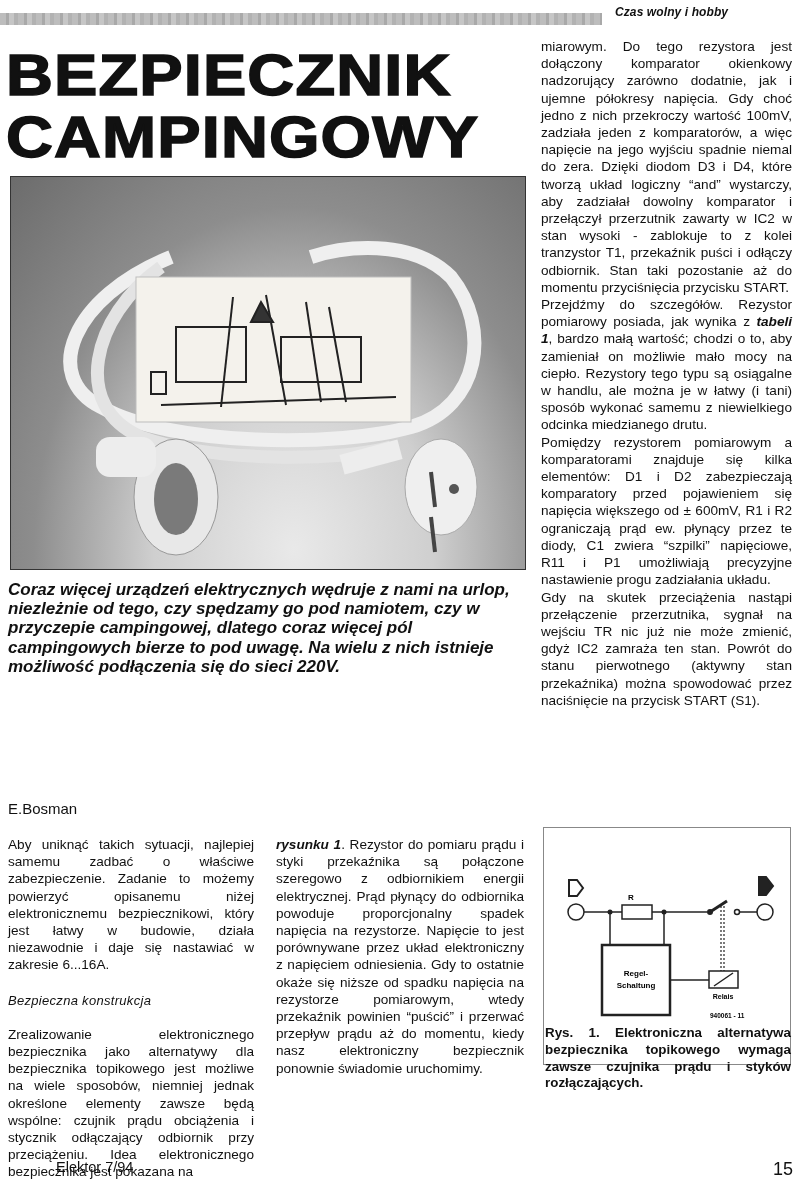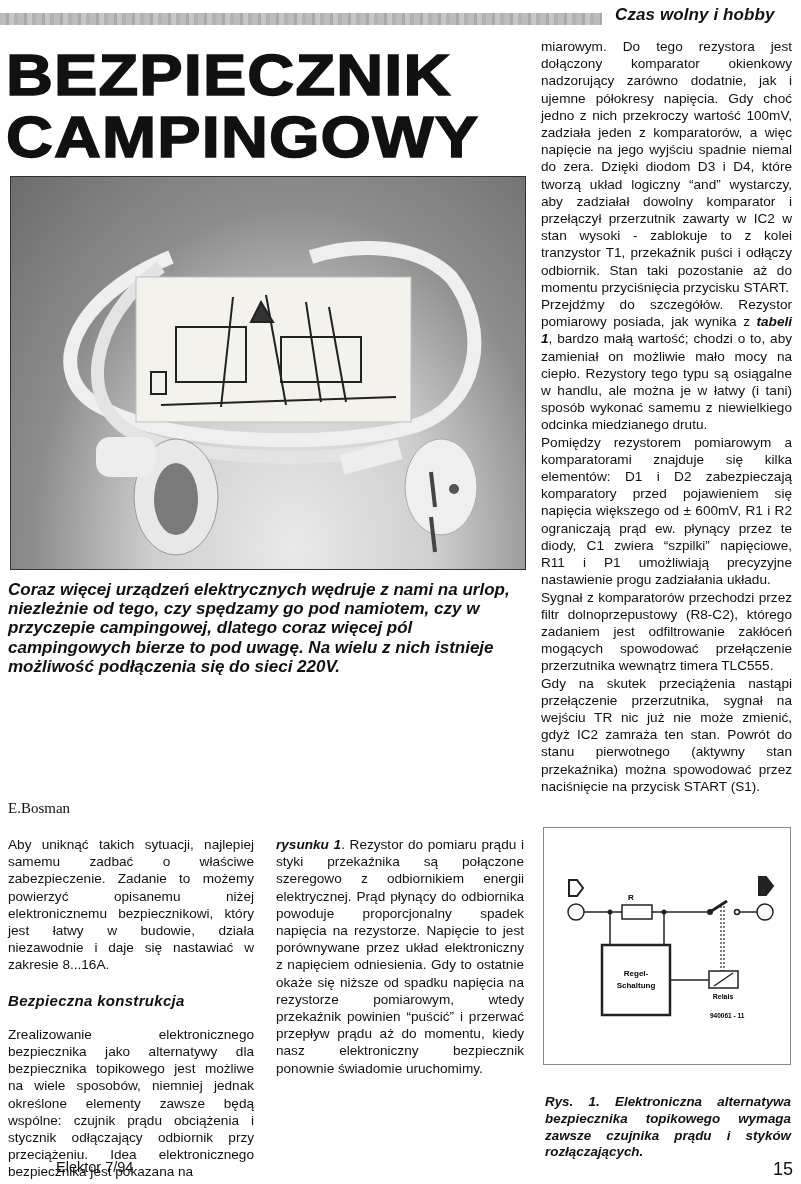--- a/index.html
+++ b/index.html
@@ -2,45 +2,45 @@
 <html><head>
 <meta charset="utf-8">
 <style>
   html, body { margin:0; padding:0; background:#ffffff; }
   body { width:801px; height:1184px; position:relative; overflow:hidden; color:#111; font-family:"Liberation Sans", sans-serif; }
   .abs { position:absolute; }
 
   
   #top-bar { left:0; top:13px; width:602px; height:12px;
     background: repeating-linear-gradient(90deg,#bdbdbd 0 6px,#a9a9a9 6px 9px,#c6c6c6 9px 14px,#b2b2b2 14px 18px); }
-  #section-label { left:615px; top:5px; font-size:17px; font-weight:bold; font-style:italic; letter-spacing:0.1px;text-align:right; }
+  #section-label { left:615px; top:5px; font-size:12px; font-weight:bold; font-style:italic; letter-spacing:0.1px;text-align:right; }
 
   
   #title { left:6px; top:44px; font-family:"Liberation Sans", sans-serif; font-weight:900; font-size:58px; line-height:62px; letter-spacing:1px; transform:scaleX(1.12); transform-origin:left top; -webkit-text-stroke:1.5px #111; }
   #title div { white-space:nowrap; }
 
   
   #photo { left:10px; top:176px; width:514px; height:392px; border:1px solid #333; overflow:hidden;
     background: radial-gradient(ellipse at 55% 95%, #e9e9e9 0%, #cfcfcf 35%, #8d8d8d 65%, #6c6c6c 100%); }
 
   
   .col { font-size:13.6px; line-height:17.2px; text-align:justify; hyphens:manual; }
   .col p { margin:0; }
   #col-right { left:541px; top:38px; width:251px; }
   #lead { left:8px; top:580px; width:520px; font-size:17px; line-height:19.2px; font-weight:bold; font-style:italic; }
   #lead p { margin:0; }
-  #author { left:8px; top:800px; font-size:15px;font-family:Liberation Serif, serif; }
+  #author { left:8px; top:800px; font-size:15px; }
   #col-left { left:8px; top:836px; width:246px; }
   #col-mid { left:276px; top:836px; width:248px; }
-  #subhead { font-size:15px; font-weight:700; font-style:italic; margin:18px 0 17px 0 !important; letter-spacing:0.3px; }
+  #subhead { font-size:13px; font-weight:400; font-style:italic; margin:18px 0 17px 0 !important; letter-spacing:0.3px; }
   .bi { font-weight:bold; font-style:italic; }
 
   
   #figure { left:543px; top:827px; width:246px; height:236px; border:1px solid #888; background:#fff; }
-  #caption { left:545px; top:1094px; width:246px; font-size:13.4px; line-height:16.8px; font-weight:bold; font-style:italic; text-align:justify; }
+  #caption { left:545px; top:1025px; width:246px; font-size:13.4px; line-height:16.8px; font-weight:bold; text-align:justify; }
   #footer-left { left:8px; top:1159px; font-size:14.5px;margin-left:48px; }
   #footer-right { left:773px; top:1159px; font-size:18px; }
 </style>
 </head>
 <body>
 
 <div id="top-bar" class="abs"></div>
 <div id="section-label" class="abs">Czas wolny i hobby</div>
 
 <div id="title" class="abs">
@@ -83,34 +83,33 @@
     </g>
   </svg>
 </div>
 
 <div id="lead" class="abs">
   <p>Coraz więcej urządzeń elektrycznych wędruje z nami na urlop, niezleżnie od tego, czy spędzamy go pod namiotem, czy w przyczepie campingowej, dlatego coraz więcej pól campingowych bierze to pod uwagę. Na wielu z nich istnieje możliwość podłączenia się do sieci 220V.</p>
 </div>
 <div id="author" class="abs">E.Bosman</div>
 
 <div id="col-left" class="abs col">
-  <p>Aby uniknąć takich sytuacji, najlepiej samemu zadbać o właściwe zabezpieczenie. Zadanie to możemy powierzyć opisanemu niżej elektronicznemu bezpiecznikowi, który jest łatwy w budowie, działa niezawodnie i daje się nastawiać w zakresie 8...16A.</p>
+  <p>Aby uniknąć takich sytuacji, najlepiej samemu zadbać o właściwe zabezpieczenie. Zadanie to możemy powierzyć opisanemu niżej elektronicznemu bezpiecznikowi, który jest łatwy w budowie, działa niezawodnie i daje się nastawiać w zakresie 6...16A.</p>
   <p id="subhead">Bezpieczna konstrukcja</p>
   <p>Zrealizowanie elektronicznego bezpiecznika jako alternatywy dla bezpiecznika topikowego jest możliwe na wiele sposobów, niemniej jednak określone elementy zawsze będą wspólne: czujnik prądu obciążenia i stycznik odłączający odbiornik przy przeciążeniu. Idea elektronicznego bezpiecznika jest pokazana na</p>
 </div>
 
 <div id="col-mid" class="abs col">
   <p><span class="bi">rysunku 1</span><span>. Rezystor do pomiaru prądu i styki przekaźnika są połączone szeregowo z odbiornikiem energii elektrycznej. Prąd płynący do odbiornika powoduje proporcjonalny spadek napięcia na rezystorze. Napięcie to jest porównywane przez układ elektroniczny z napięciem odniesienia. Gdy to ostatnie okaże się niższe od spadku napięcia na rezystorze pomiarowym, wtedy przekaźnik powinien “puścić” i przerwać przepływ prądu aż do momentu, kiedy nasz elektroniczny bezpiecznik ponownie świadomie uruchomimy.</span></p>
 </div>
 
 <div id="col-right" class="abs col">
   <p>miarowym. Do tego rezystora jest dołączony komparator okienkowy nadzorujący zarówno dodatnie, jak i ujemne półokresy napięcia. Gdy choć jedno z nich przekroczy wartość 100mV, zadziała jeden z komparatorów, a więc napięcie na jego wyjściu spadnie niemal do zera. Dzięki diodom D3 i D4, które tworzą układ logiczny “and” wystarczy, aby zadziałał dowolny komparator i przełączył przerzutnik zawarty w IC2 w stan wysoki - zablokuje to z kolei tranzystor T1, przekaźnik puści i odłączy odbiornik. Stan taki pozostanie aż do momentu przyciśnięcia przycisku START.</p>
   <p><span>Przejdźmy do szczegółów. Rezystor pomiarowy posiada, jak wynika z </span><span class="bi">tabeli 1</span><span>, bardzo małą wartość; chodzi o to, aby zamieniał on możliwie mało mocy na ciepło. Rezystory tego typu są osiągalne w handlu, ale można je w łatwy (i tani) sposób wykonać samemu z niewielkiego odcinka miedzianego drutu.</span></p>
   <p>Pomiędzy rezystorem pomiarowym a komparatorami znajduje się kilka elementów: D1 i D2 zabezpieczają komparatory przed pojawieniem się napięcia większego od ± 600mV, R1 i R2 ograniczają prąd ew. płynący przez te diody, C1 zwiera “szpilki” napięciowe, R11 i P1 umożliwiają precyzyjne nastawienie progu zadziałania układu.</p>
-  <p>Sygnał z komparatorów przechodzi przez filtr dolnoprzepustowy (R8-C2), którego zadaniem jest odfiltrowanie zakłóceń mogących spowodować przełączenie przerzutnika wewnątrz timera TLC555.</p>
   <p>Gdy na skutek przeciążenia nastąpi przełączenie przerzutnika, sygnał na wejściu TR nic już nie może zmienić, gdyż IC2 zamraża ten stan. Powrót do stanu pierwotnego (aktywny stan przekaźnika) można spowodować przez naciśnięcie na przycisk START (S1).</p>
 </div>
 
 <div id="figure" class="abs">
   <svg width="246" height="236" viewBox="0 0 246 236" font-family="Liberation Sans, sans-serif">
 
     <path d="M 25 52 L 33 52 L 39 60 L 33 68 L 25 68 Z" fill="none" stroke="#222" stroke-width="2"></path>
 
     <path d="M 215 49 L 222 49 L 229 58 L 222 67 L 215 67 Z" fill="#222" stroke="#222" stroke-width="2"></path>
 

